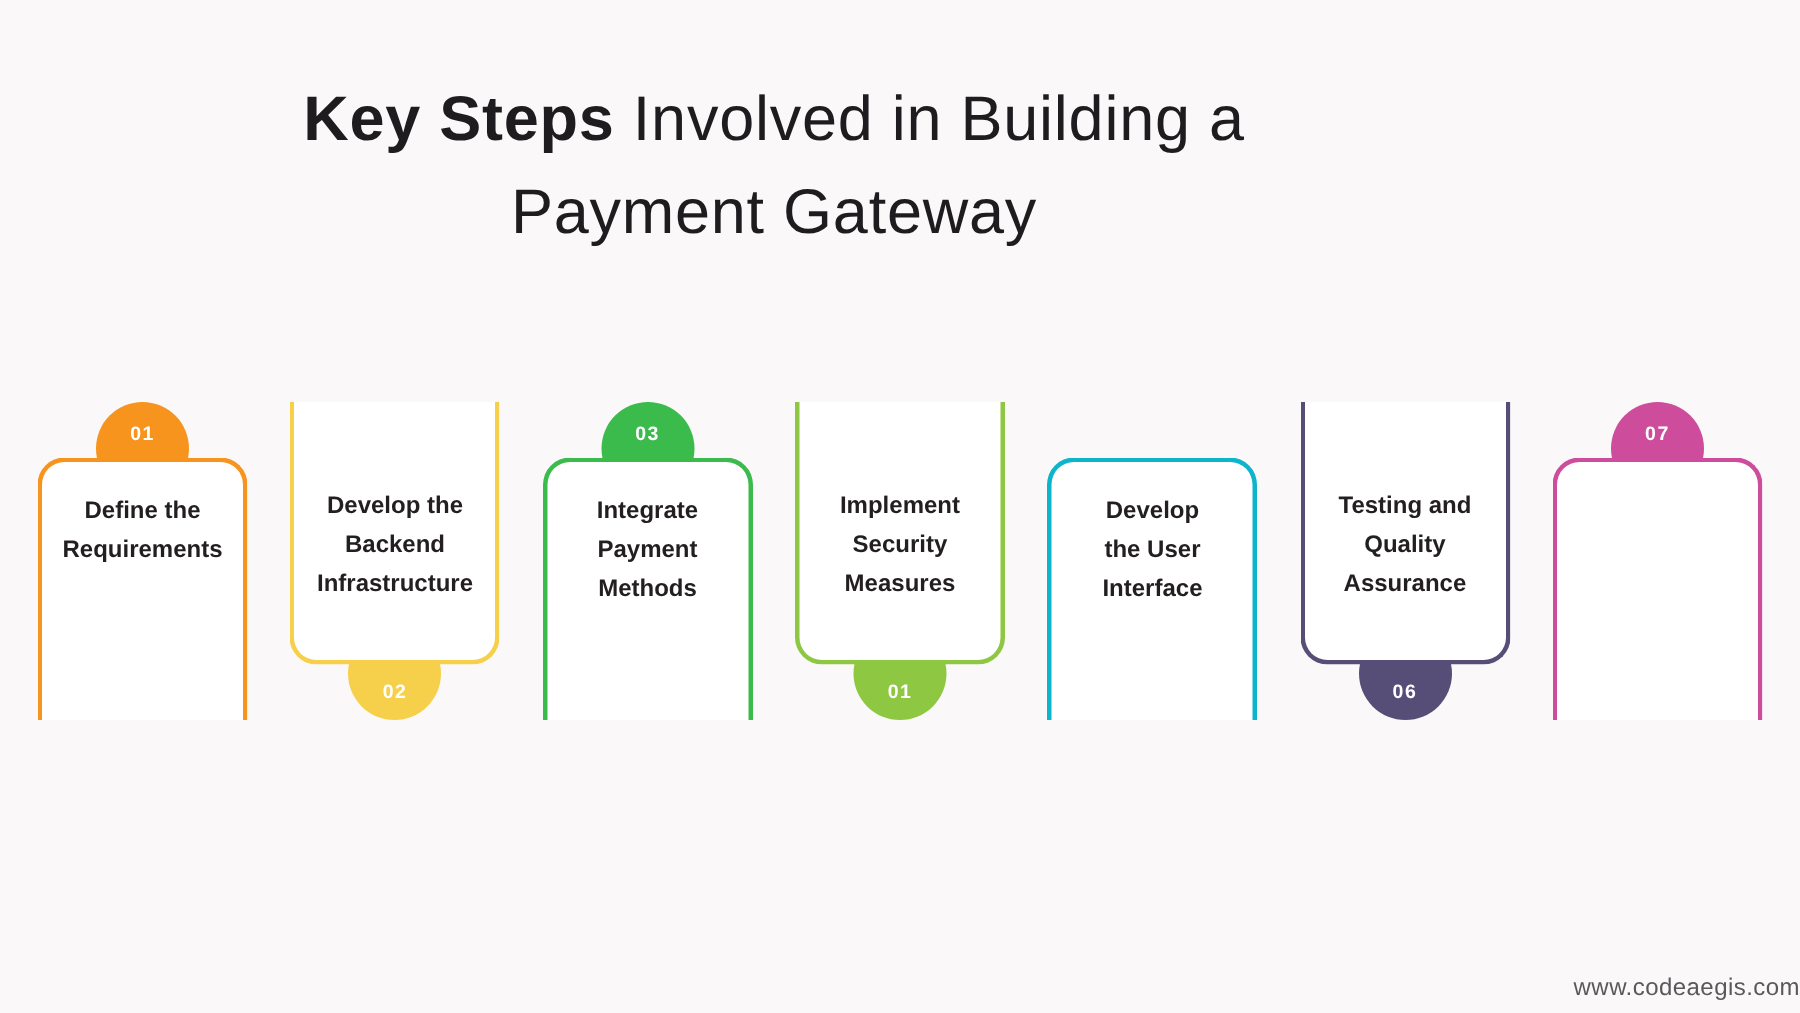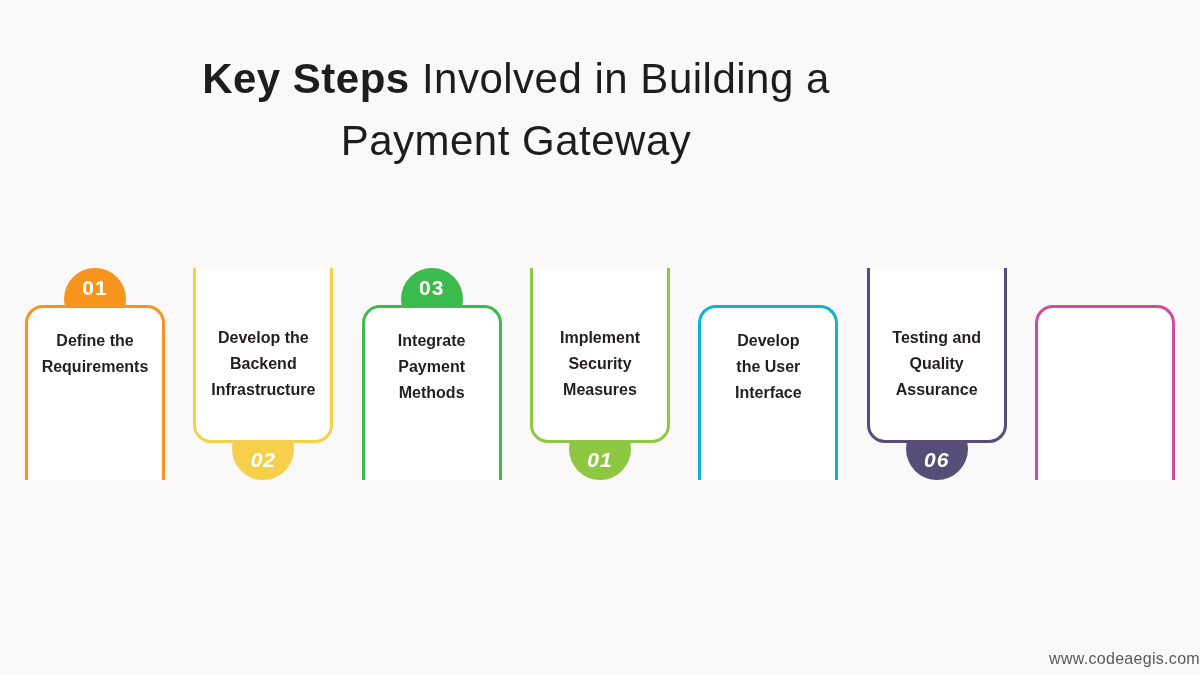--- a/index.html
+++ b/index.html
@@ -53,29 +53,29 @@
 
   .badge {
     position: absolute;
     left: 50%; margin-left: -31px;
     width: 62px; height: 62px;
     box-sizing: border-box;
     border-radius: 50%;
     background: var(--c);
     z-index: -1;            
     color: #FFFFFF;
-    font-size: 21px;
+    font-size: 13px;
     font-weight: bold;
     letter-spacing: 1px;
     display: flex;
     align-items: center;
     justify-content: center;
   }
   .step-card.top .badge    { top: -40px;  padding-bottom: 22px; }
-  .step-card.bottom .badge { bottom: -40px; padding-top: 22px; font-style: italic; }
+  .step-card.bottom .badge { bottom: -40px; padding-top: 22px; }
 
   .step-label {
     text-align: center;
     font-size: 16px;
     font-weight: bold;
     line-height: 26px;
     color: #231F20;
     padding-left: 4px; padding-right: 4px;
   }
   .step-card.top .step-label    { padding-top: 20px; }
@@ -116,16 +116,17 @@
       <div class="step-label">Implement<br>Security<br>Measures</div>
     </div>
     <div class="step-card top" style="--c: #0EB4CB;">
       <div class="step-label">Develop<br>the User<br>Interface</div>
     </div>
     <div class="step-card bottom" style="--c: #564E77;">
       <div class="badge">06</div>
       <div class="step-label">Testing and<br>Quality<br>Assurance</div>
     </div>
     <div class="step-card top" style="--c: #CD4C9C;">
+      <div class="badge">07</div>
     </div>
   </div>
 
 <div class="footer">www.codeaegis.com</div>
 
 </body></html>

